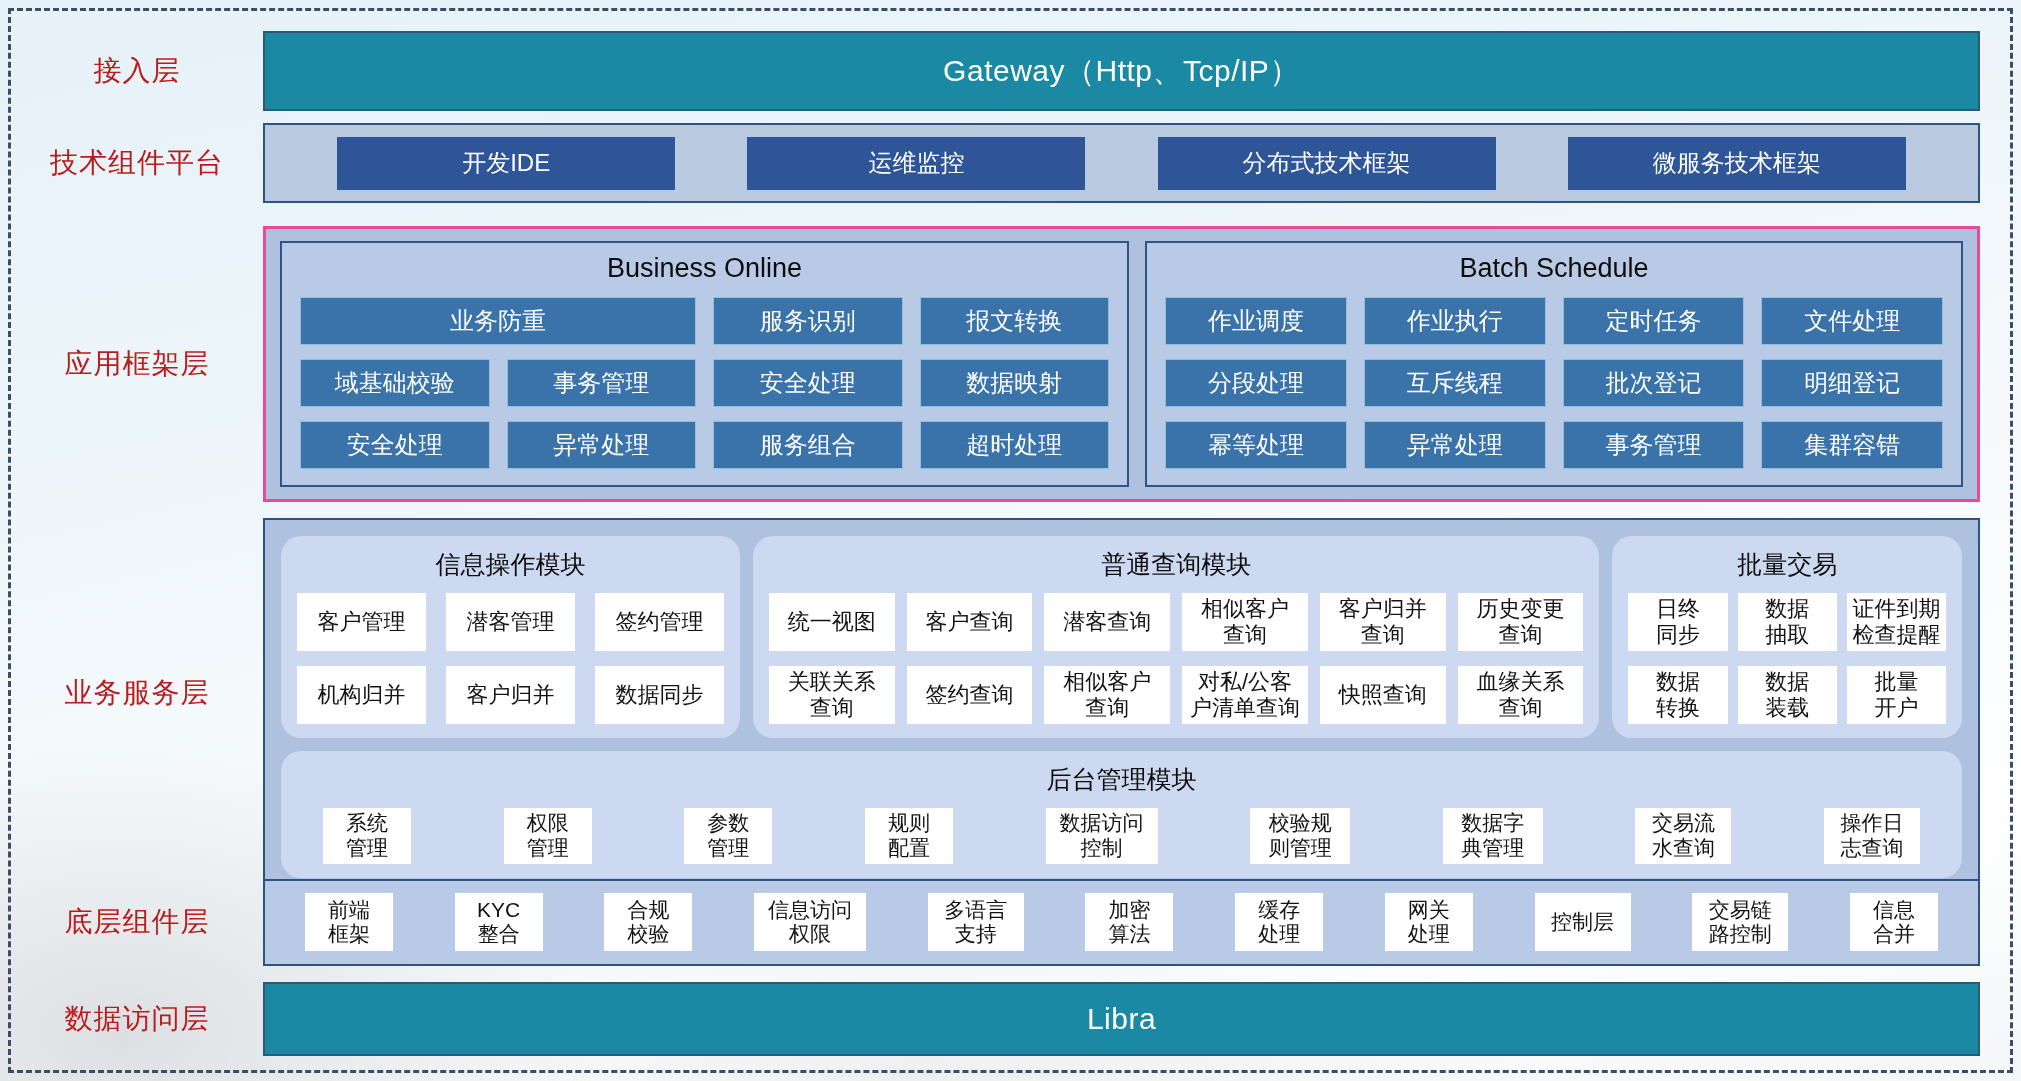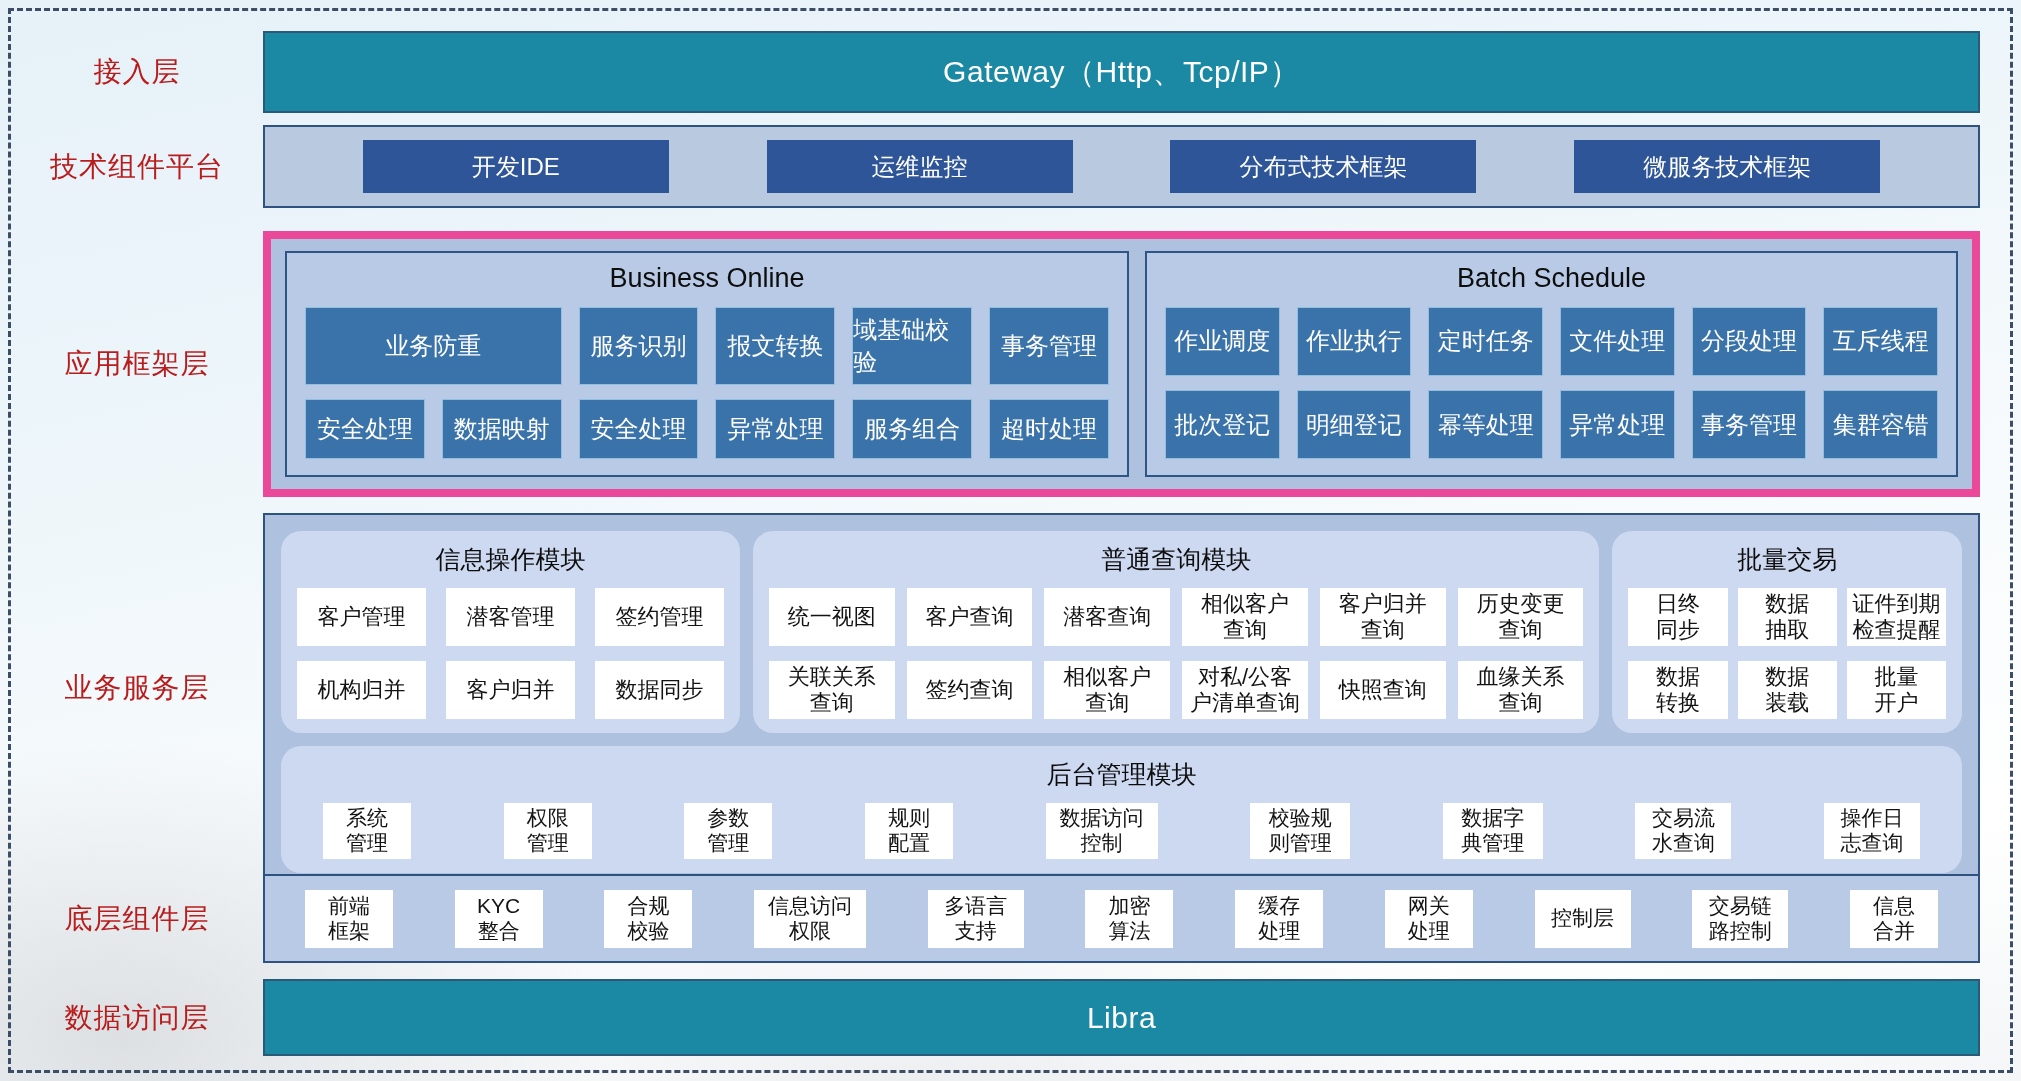--- a/index.html
+++ b/index.html
@@ -32,43 +32,43 @@
     display: flex; align-items: center; justify-content: center;
     color: #ffffff; font-size: 30px; letter-spacing: 0.5px;
   }
 
   
   .tech-box {
     flex: 1; background: #b9c9e0; border: 2px solid #2f5380;
     display: flex; align-items: center; justify-content: space-evenly;
   }
   .tech-btn {
-    width: 306px; height: 53px; background: #2e5597;
+    width: 338px; height: 53px; background: #2e5597;
     display: flex; align-items: center; justify-content: center;
     color: #ffffff; font-size: 24px;
   }
 
   
   .appfw-box {
-    flex: 1; background: #aec1df; border: 8px solid #ec4899;
+    flex: 1; background: #aec1df; border: 3px solid #ec4899;
     display: flex; gap: 16px; padding: 12px 14px; box-sizing: border-box;
   }
   .appfw-panel {
     background: #b9cae6; border: 2px solid #2f5486;
     padding: 4px 18px 16px 18px; box-sizing: border-box;
     display: flex; flex-direction: column;
   }
   .appfw-panel.left  { flex: 1.04; }
   .appfw-panel.right { flex: 1; }
   .panel-title {
     text-align: center; font-size: 27px; color: #0d0d0d;
     margin: 6px 0 13px 0; flex: 0 0 auto;
   }
   .appfw-grid {
-    flex: 1; display: grid; grid-template-columns: repeat(6, 1fr);
+    flex: 1; display: grid; grid-template-columns: repeat(4, 1fr);
     column-gap: 17px; row-gap: 14px;
   }
   .appfw-btn {
     background: #3a73a9; border: 1px solid #94bede;
     display: flex; align-items: center; justify-content: center;
     color: #ffffff; font-size: 24px; min-height: 46px;
   }
   .span2 { grid-column: 1 / span 2; }
 
   

